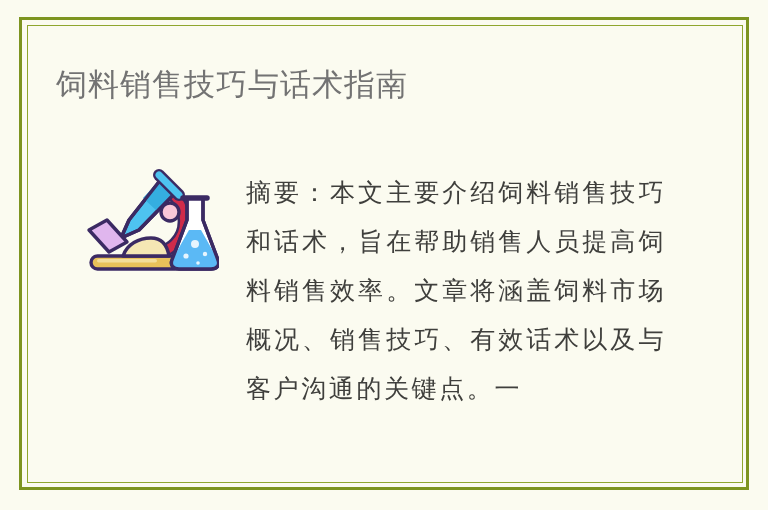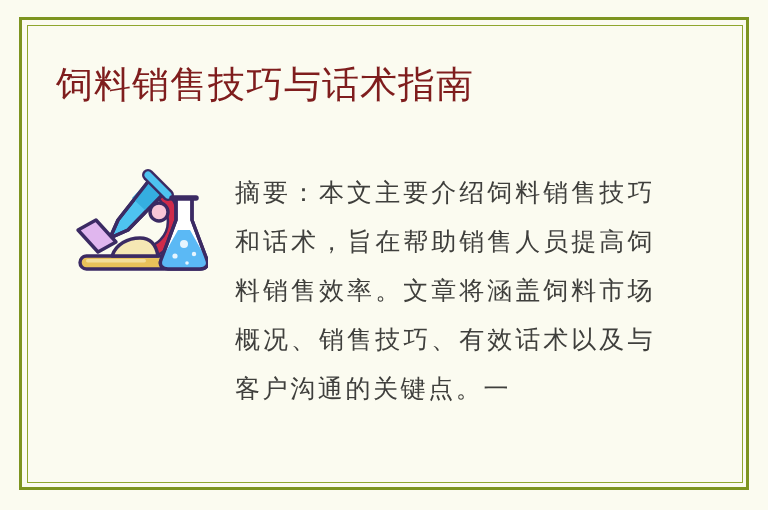--- a/index.html
+++ b/index.html
@@ -47,33 +47,33 @@
     box-sizing: border-box;
     background: transparent;
   }
 
   
   .title {
     position: absolute;
     left: 56px;
     top: 63px;
     width: 640px;
-    color: #7f1d1d;
-    font-size: 37px;
+    color: #737373;
+    font-size: 31px;
     line-height: 44px;
     letter-spacing: 1px;
     font-weight: 400;
     white-space: nowrap;
     font-family: "Liberation Sans", "DejaVu Sans", sans-serif;
   }
 
   
   .content {
     position: absolute;
-    left: 4px;
+    left: 15px;
     top: 160px;
     width: 642px;
     height: 260px;
   }
 
   
   .icon-wrap {
     position: absolute;
     left: 68px;
     top: 8px;

